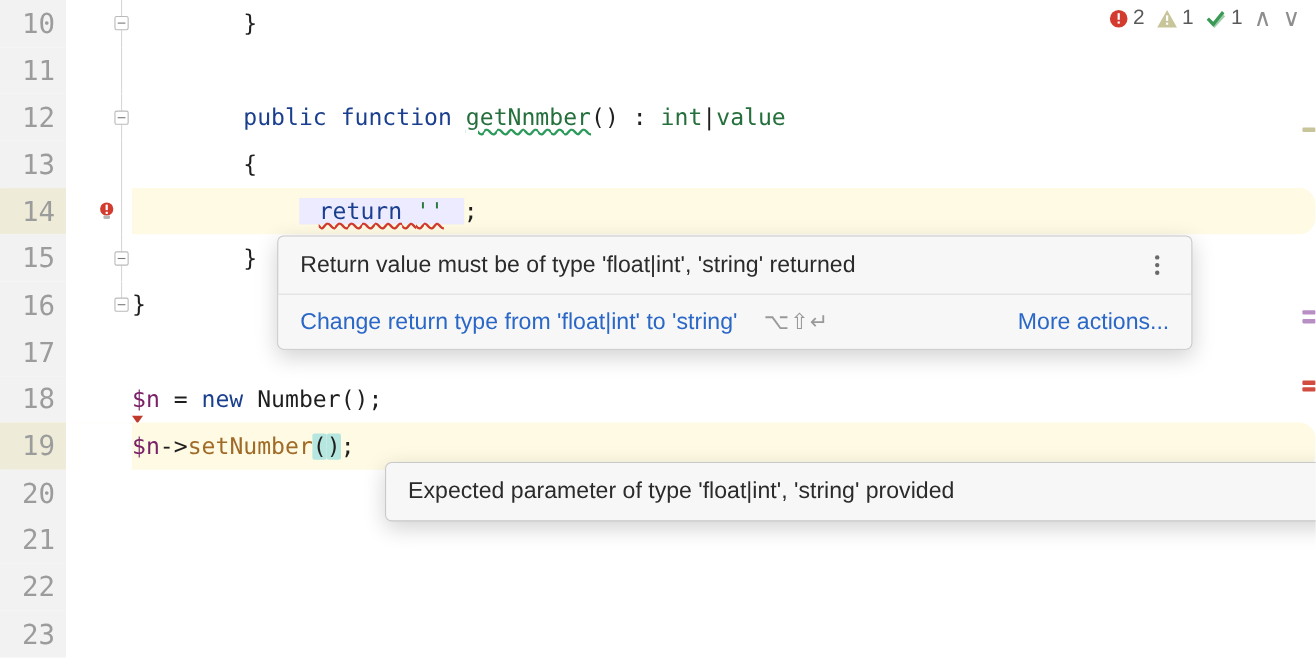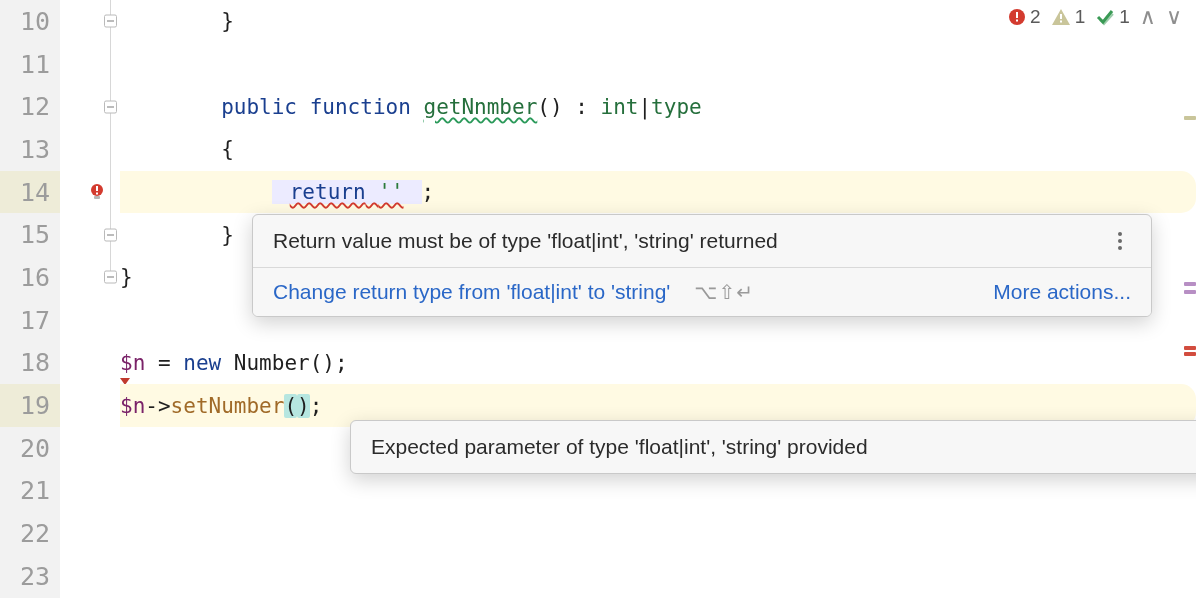--- a/index.html
+++ b/index.html
@@ -195,21 +195,21 @@
       </div>
     <div class="code"></div>
   </div>
 
   <div class="line">
     <div class="gutter">12</div>
     <div class="gutter2">
         <div class="fold-line"></div>
         <div class="fold-handle"></div>
       </div>
-    <div class="code"><span>        </span><span class="kw">public</span><span> </span><span class="kw">function</span><span> </span><span class="fn typo-underline">getNnmber</span><span>()</span><span> : </span><span class="type">int</span><span>|</span><span class="type">type</span></div>
+    <div class="code"><span>        </span><span class="kw">public</span><span> </span><span class="kw">function</span><span> </span><span class="fn typo-underline">getNnmber</span><span>()</span><span> : </span><span class="type">int</span><span>|</span><span class="type">value</span></div>
   </div>
 
   <div class="line">
     <div class="gutter">13</div>
     <div class="gutter2">
         <div class="fold-line"></div>
       </div>
     <div class="code"><span>        </span><span>{</span></div>
   </div>
 
@@ -315,21 +315,21 @@
   </div>
 
   <div class="margin">
     <div class="mk" style="top:116px;background:#c9c59a"></div>
     <div class="mk" style="top:282px;background:#b78fc4"></div>
     <div class="mk" style="top:290px;background:#b78fc4"></div>
     <div class="mk" style="top:346px;background:#d24c3f"></div>
     <div class="mk" style="top:352px;background:#d24c3f"></div>
   </div>
 
-  <div class="popup" style="left:252px; top:214px; width:900px;">
+  <div class="popup" style="left:252px; top:214px; width:832px;">
     <div class="popup-row">
       <span>Return value must be of type 'float|int', 'string' returned</span>
       <div class="kebab">
           <span></span>
           <span></span>
           <span></span>
         </div>
     </div>
     <div class="popup-sep"></div>
     <div class="popup-action-row">

